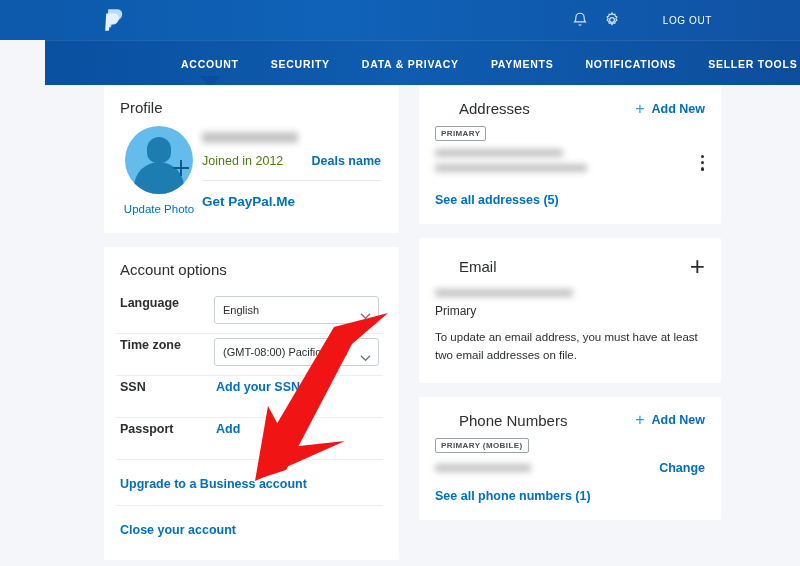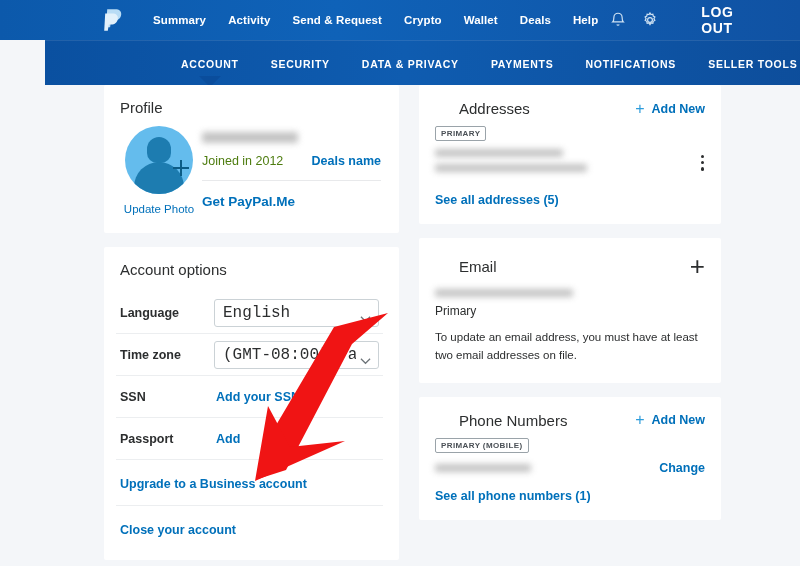--- a/index.html
+++ b/index.html
@@ -21,21 +21,21 @@
   .pp-logo { width: 22px; height: 24px; margin-left: 88px; margin-right: 18px;
     display: flex; align-items: center; justify-content: center; }
   .mainnav { display: flex; align-items: center; gap: 0; }
   .mainnav a {
     color: #ffffff; font-size: 11.5px; font-weight: bold; text-decoration: none;
     padding: 0 11px; white-space: nowrap; letter-spacing: .1px;
   }
   .topright { margin-left: auto; display: flex; align-items: center; gap: 14px;
     padding-right: 72px; }
   .icon-btn { width: 18px; height: 18px; display: block; }
-  .logout { color: #fff; font-size: 14px; font-weight: bold; letter-spacing: .6px;
+  .logout { color: #fff; font-size: 10px; font-weight: normal; letter-spacing: .6px;
     text-decoration: none; margin-left: 28px; }
 
   .subbar {
     position: absolute; left: 0; top: 40px; width: 800px; height: 45px;
     background: linear-gradient(90deg, #0a50a0 0%, #0f5cb0 45%, #0d4c99 100%);
     border-top: 1px solid rgba(255,255,255,.10);
     margin-left: 45px;
   }
   .subnav { display: flex; align-items: center; height: 45px; padding-left: 120px; }
   .subnav a {
@@ -84,27 +84,27 @@
   .profile-info { flex: 1; padding-top: 6px; padding-right: 2px; }
   .blur-name { height: 11px; width: 96px; border-radius: 2px; margin-bottom: 11px;
     background: #b9b9b9; filter: blur(3.2px); opacity: .85; }
   .row-joined { display: flex; align-items: baseline; justify-content: space-between; }
   .joined { font-size: 12.5px; color: #4d7c0f; }
   .hr-light { height: 1px; background: #e8e9eb; margin: 12px 0 11px 0; }
 
   
   .acct { padding: 14px 16px 16px 12px; }
   .acct .card-title { margin-left: 4px; margin-bottom: 14px; }
-  .opt-row { display: flex; align-items: center; min-height: 42px;
+  .opt-row { display: flex; min-height: 42px;
     border-bottom: 1px solid #eceef0; padding: 4px 4px; }
   .opt-label { width: 96px; font-size: 12.5px; color: #2c2e2f; font-weight: bold; }
   .opt-value { font-size: 12.5px; color: #2c2e2f; }
   select.opt-select {
-    width: 165px; height: 28px; font-family: Liberation Mono, monospace;
-    font-size: 16px; color: #2c2e2f; background: #fff;
+    width: 165px; height: 28px; font-family: Liberation Sans, sans-serif;
+    font-size: 11px; color: #2c2e2f; background: #fff;
     border: 1px solid #cbd2d6; border-radius: 3px; padding: 0 22px 0 8px;
     -webkit-appearance: none; appearance: none; outline: none;
   }
   .select-wrap { position: relative; display: inline-block; }
   .select-wrap .chev { position: absolute; right: 8px; top: 10px; pointer-events: none; }
   .foot-link-row { padding: 14px 4px 13px 4px; border-bottom: 1px solid #eceef0; }
   .foot-link-row.last { border-bottom: none; padding-bottom: 6px; }
 
   
   .addr { padding: 15px 16px 16px 16px; }
@@ -138,29 +138,20 @@
 <div class="page">
 
   <div class="topbar">
     <div class="topbar-inner">
       <div class="pp-logo">
         <svg width="20" height="24" viewBox="0 0 20 24">
           <path d="M3.2 1.2h8.1c4 0 6.4 2 5.9 5.6-.5 3.7-3.3 5.8-7.2 5.8H7.1l-1 6.6H2.1L3.2 1.2z" fill="#b9dcf5"></path>
           <path d="M1.2 5.6h7.3c3.6 0 5.8 1.9 5.3 5.3-.5 3.5-3 5.5-6.6 5.5H4.8l-1 6.4H.2L1.2 5.6z" fill="#e3f1fb"></path>
         </svg>
       </div>
-      <nav class="mainnav">
-        <a>Summary</a>
-        <a>Activity</a>
-        <a>Send &amp; Request</a>
-        <a>Crypto</a>
-        <a>Wallet</a>
-        <a>Deals</a>
-        <a>Help</a>
-      </nav>
       <div class="topright">
         <span class="icon-btn">
           <svg width="18" height="18" viewBox="0 0 24 24" fill="none" stroke="#cfe2f3" stroke-width="1.6">
             <path d="M12 3a5.5 5.5 0 0 0-5.5 5.5c0 4.5-1.6 6-1.6 6h14.2s-1.6-1.5-1.6-6A5.5 5.5 0 0 0 12 3z"></path>
             <path d="M10.4 18a1.8 1.8 0 0 0 3.2 0"></path>
           </svg>
         </span>
         <span class="icon-btn">
           <svg width="18" height="18" viewBox="0 0 24 24" fill="none" stroke="#cfe2f3" stroke-width="1.6">
             <circle cx="12" cy="12" r="3.2"></circle>

